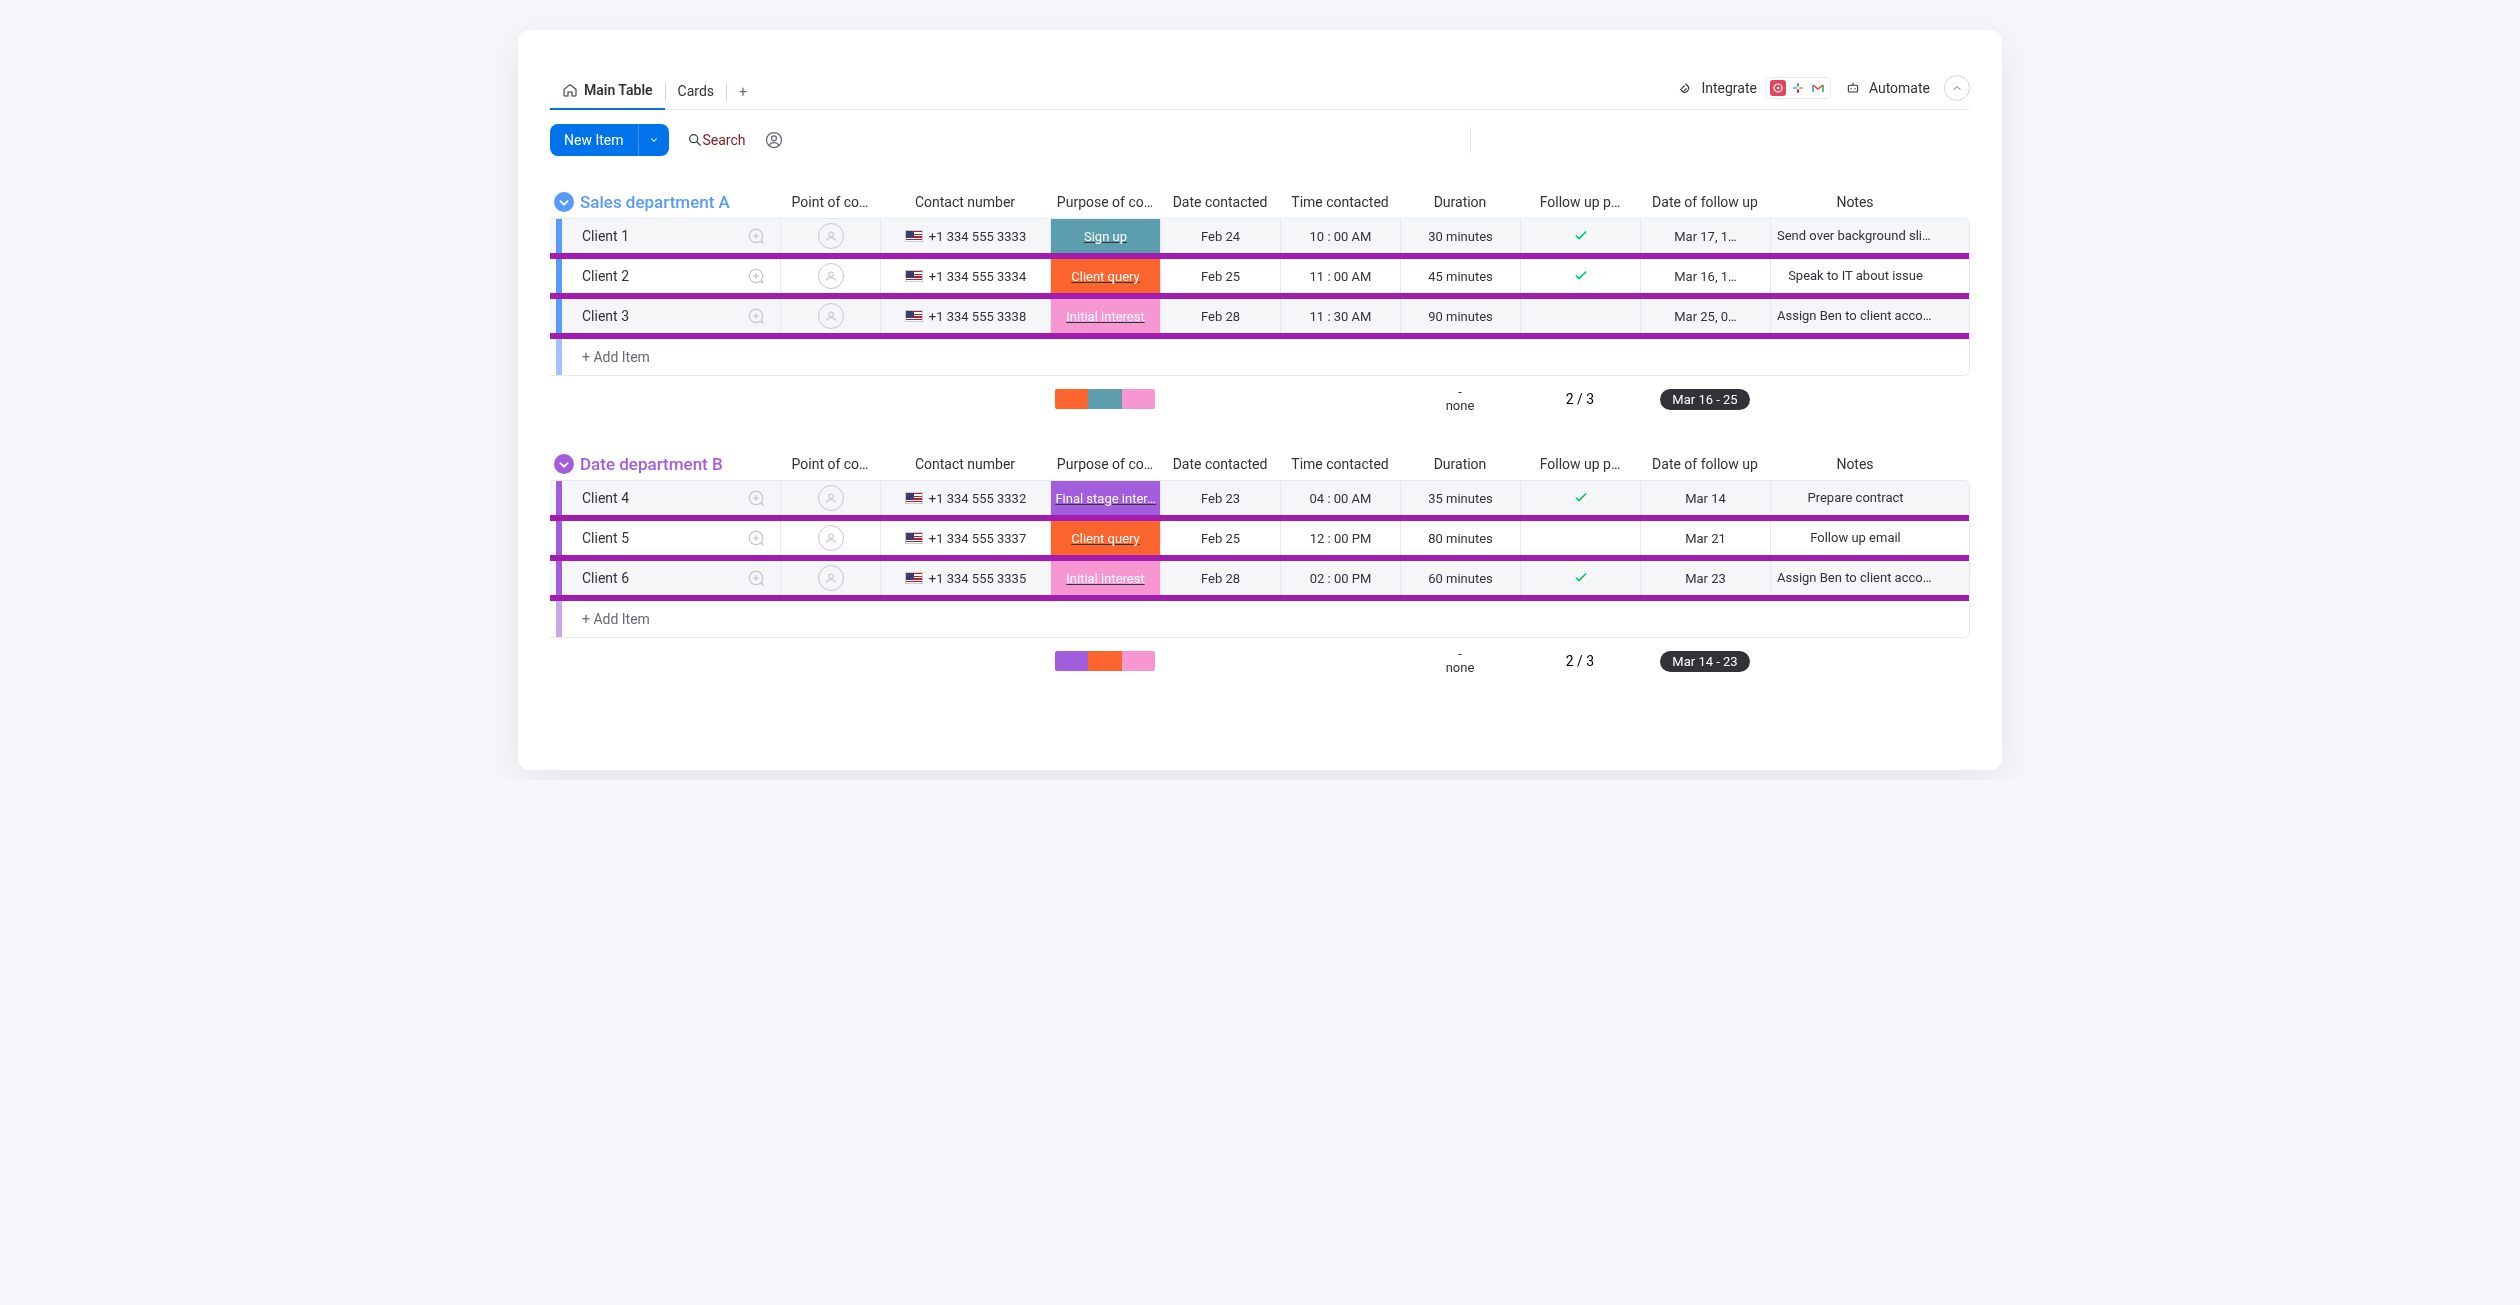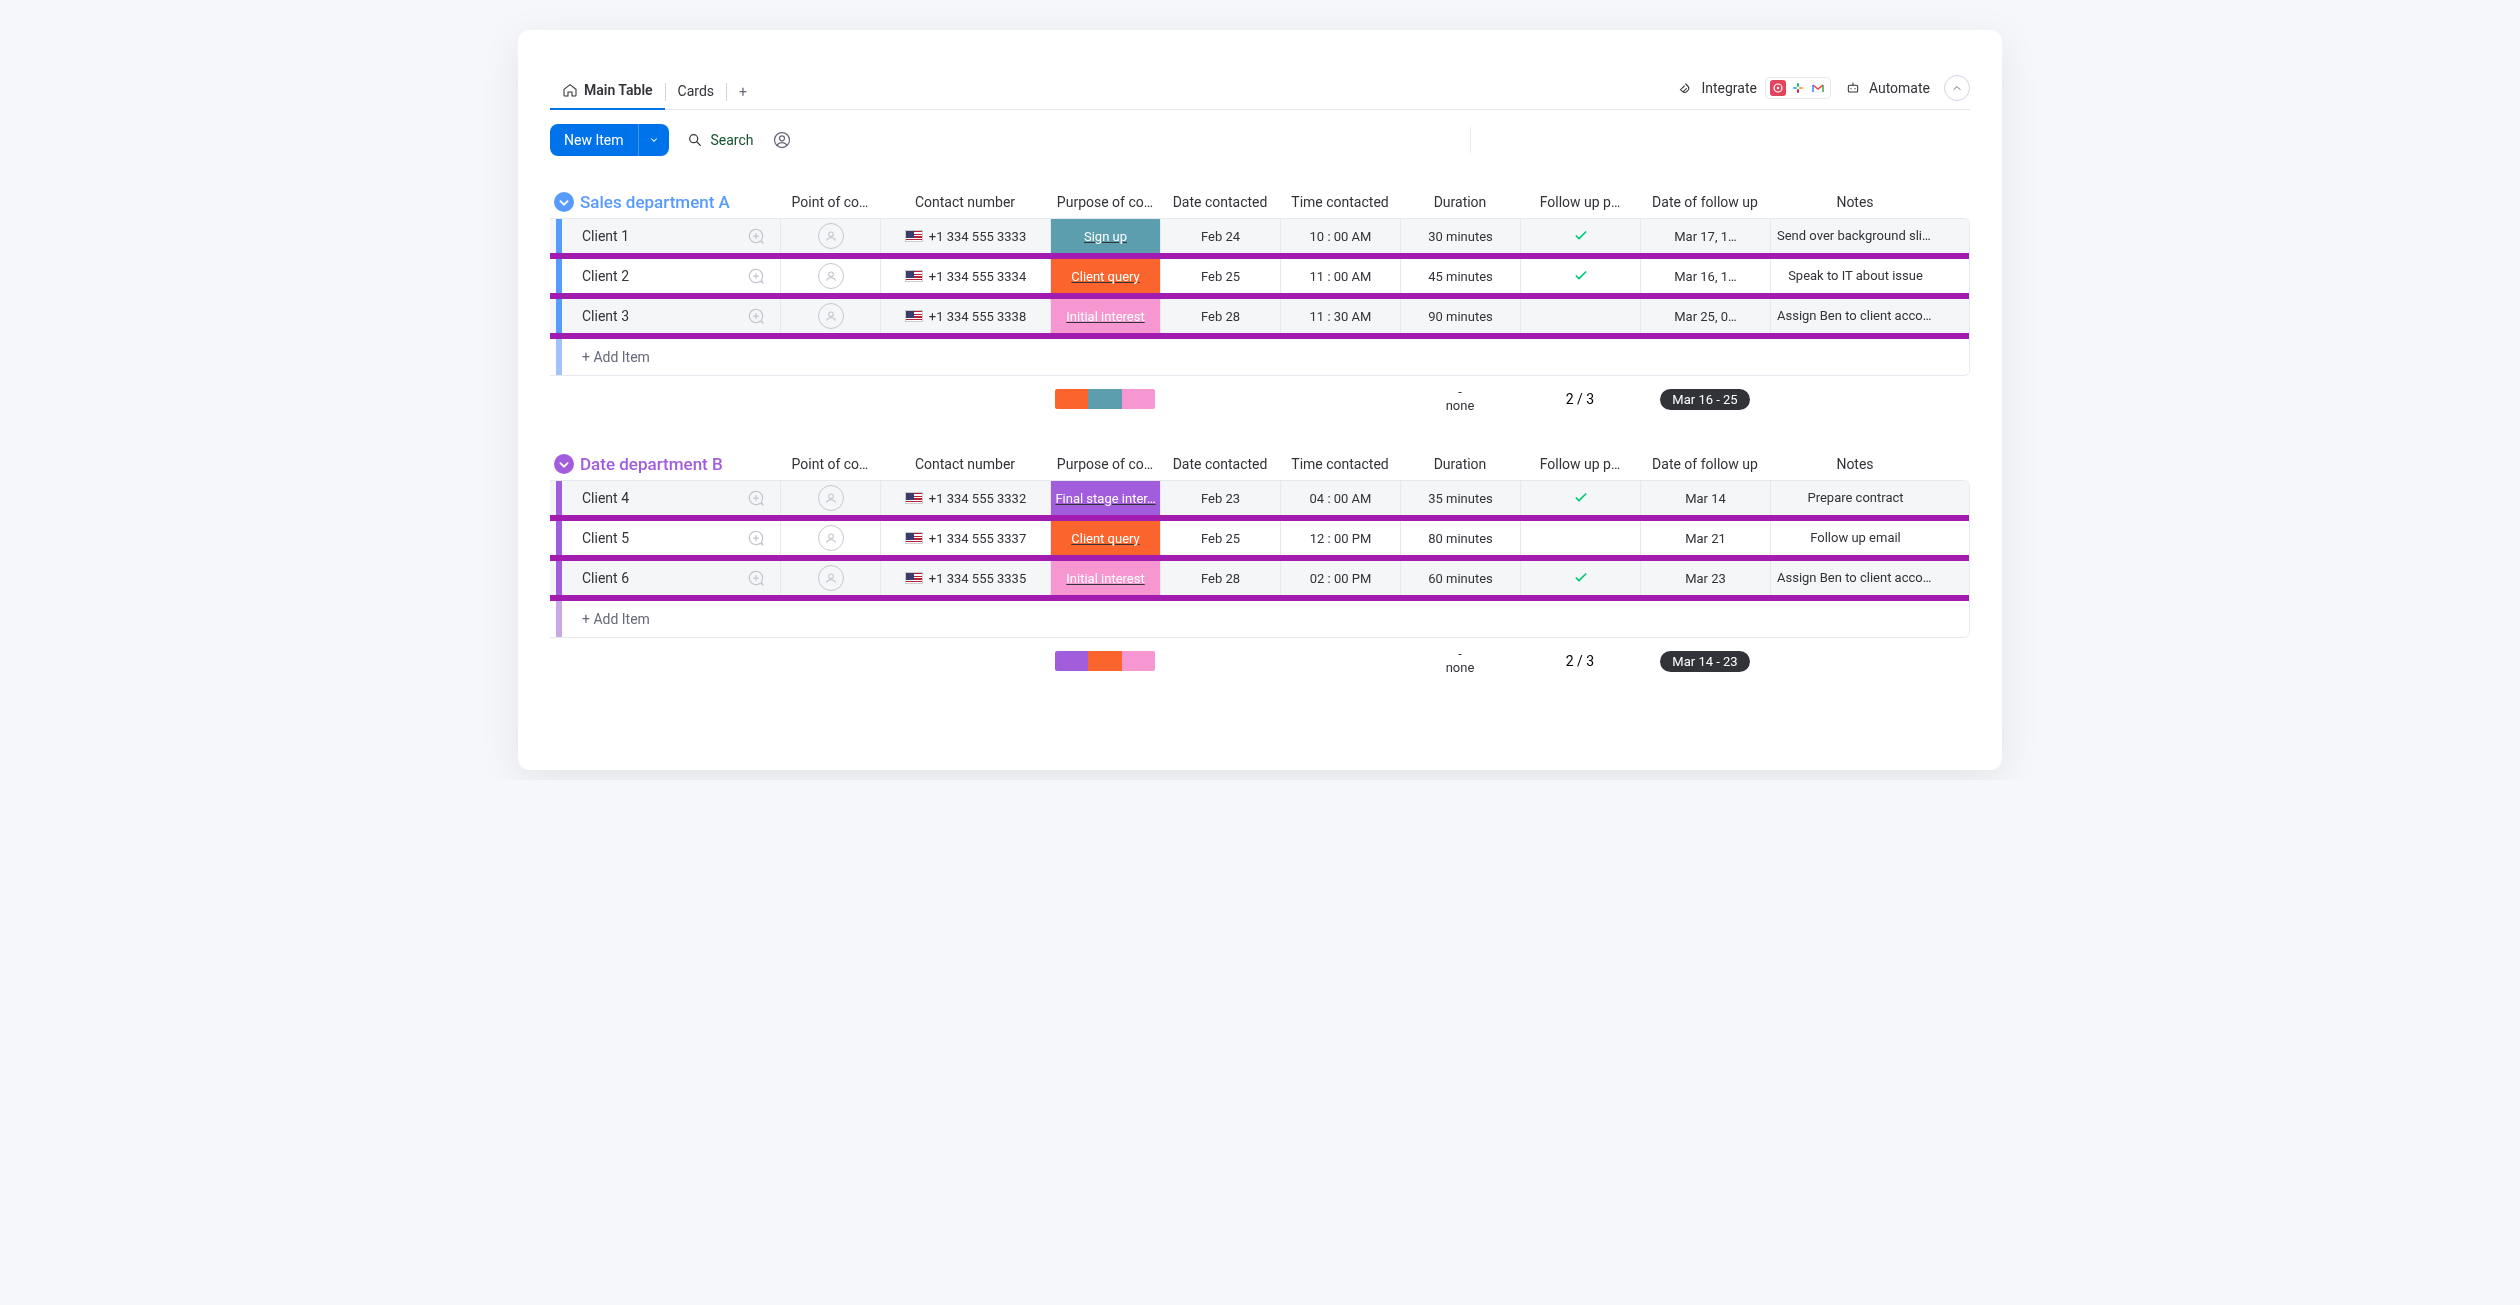--- a/index.html
+++ b/index.html
@@ -27,21 +27,21 @@
   .mi-red { background:#e2445c; }
   .mi-slack { background:#fff; }
   .mi-gmail { background:#fff; }
   .automate-group { display:flex; align-items:center; gap:8px; font-size:14px; color:#323338; }
   .collapse-pill { width:26px; height:26px; border:1px solid #d0d4e4; border-radius:50%; display:flex; align-items:center; justify-content:center; cursor:pointer; }
 
   .toolbar-row { margin-top:14px; display:flex; align-items:center; gap:18px; }
   .new-item-btn { display:inline-flex; align-items:stretch; font-size:14px; color:#fff; border-radius:8px; overflow:hidden; }
   .new-item-main { background:#0073ea; padding:8px 14px; cursor:pointer; }
   .new-item-drop { background:#0073ea; padding:8px 10px; border-left:1px solid rgba(255,255,255,0.25); cursor:pointer; display:flex; align-items:center; }
-  .tool-item { display:inline-flex; align-items:center; gap:8px; cursor:pointer; color:#14532d; font-size:14px; }
+  .tool-item { display:inline-flex; align-items:center; gap:0; cursor:pointer; color:#7f1d1d; font-size:14px; }
   .tr-divider { height:26px; border-left:1px solid #e6e9ef; margin-left:auto; width:500px; }
 
   .groups { margin-top:30px; }
   .group { margin-bottom:32px; }
   .group-header { display:flex; align-items:center; gap:0; font-size:14px; color:#676879; }
   .group-toggle { width:20px; height:20px; border-radius:50%; display:flex; align-items:center; justify-content:center; color:#fff; margin-right:6px; cursor:pointer; }
   .group-title { font-size:17px; font-weight:500; padding-right:12px; cursor:pointer; }
 
   .grid { display:grid; grid-template-columns: 230px 100px 170px 110px 120px 120px 120px 120px 130px 170px; width:1390px; }
   .hdr-cell { font-size:14px; color:#323338; text-align:center; padding:6px 6px; white-space:nowrap; overflow:hidden; text-overflow:ellipsis; }

